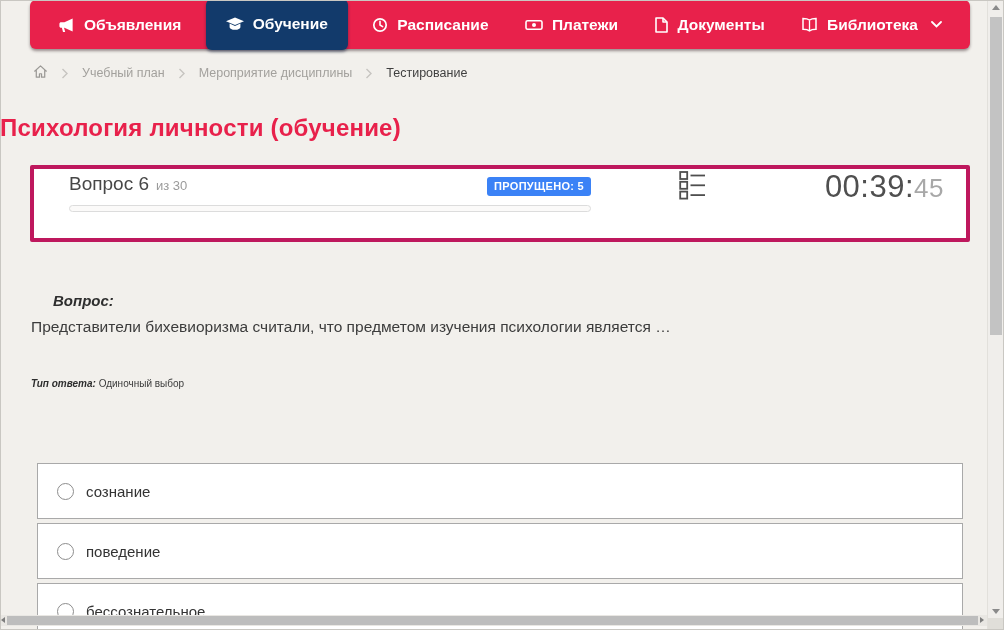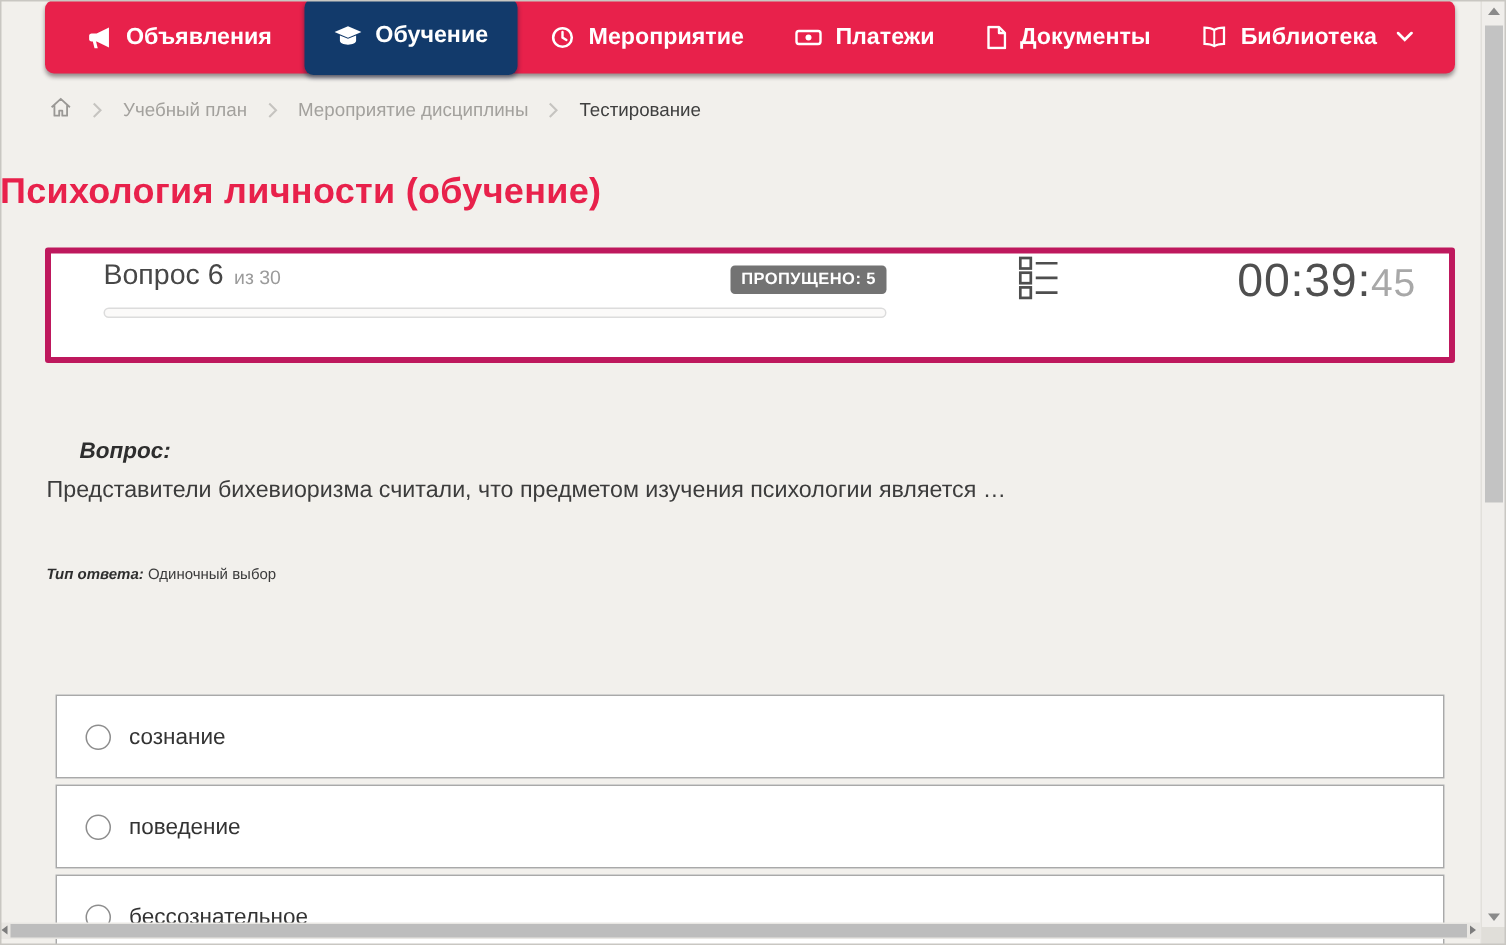--- a/index.html
+++ b/index.html
@@ -53,21 +53,21 @@
   .quiz-panel {
     position:absolute; left:30px; top:165px; width:940px; height:77px;
     background:#fff; border:4px solid #be185d; border-radius:2px;
     display:flex; align-items:flex-start;
   }
   .qp-left { width:557px; padding:4px 0 0 35px; }
   .qp-head { display:flex; align-items:baseline; }
   .q-number { font-size:19px; color:#474747; }
   .q-total { font-size:13px; color:#9b9b9b; margin-left:7px; }
   .skip-badge {
-    margin-left:auto; background:#737373; color:#fff;
+    margin-left:auto; background:#3b82f6; color:#fff;
     font-size:11px; font-weight:bold; letter-spacing:.3px;
     padding:3px 7px; border-radius:3px; line-height:1.2;
   }
   .progress-track {
     margin-top:9px; width:522px; height:7px;
     background:#fbfaf9; border:1px solid #dcdcdc; border-radius:4px;
   }
   .progress-fill { height:100%; width:0%; background:#e8214b; border-radius:4px; }
   .list-toggle {
     margin-left:88px; background:none; border:none; cursor:pointer; padding:0;
@@ -143,21 +143,21 @@
     <span>Обучение</span>
   </div>
 
   <div class="nav-item">
     <span>
       <svg width="16" height="16" viewBox="0 0 16 16">
           <circle cx="8" cy="8" r="6.2" fill="none" stroke="#fff" stroke-width="1.7"></circle>
           <path d="M8 4.3V8l2.6 1.6" fill="none" stroke="#fff" stroke-width="1.6" stroke-linecap="round"></path>
         </svg>
     </span>
-    <span>Мероприятие</span>
+    <span>Расписание</span>
   </div>
 
   <div class="nav-item">
     <span>
       <svg width="18" height="16" viewBox="0 0 18 16">
           <rect x="1" y="3.7" width="16" height="8.6" rx="1.6" fill="none" stroke="#fff" stroke-width="1.6"></rect>
           <circle cx="9" cy="8" r="2" fill="#fff"></circle>
         </svg>
     </span>
     <span>Платежи</span>

